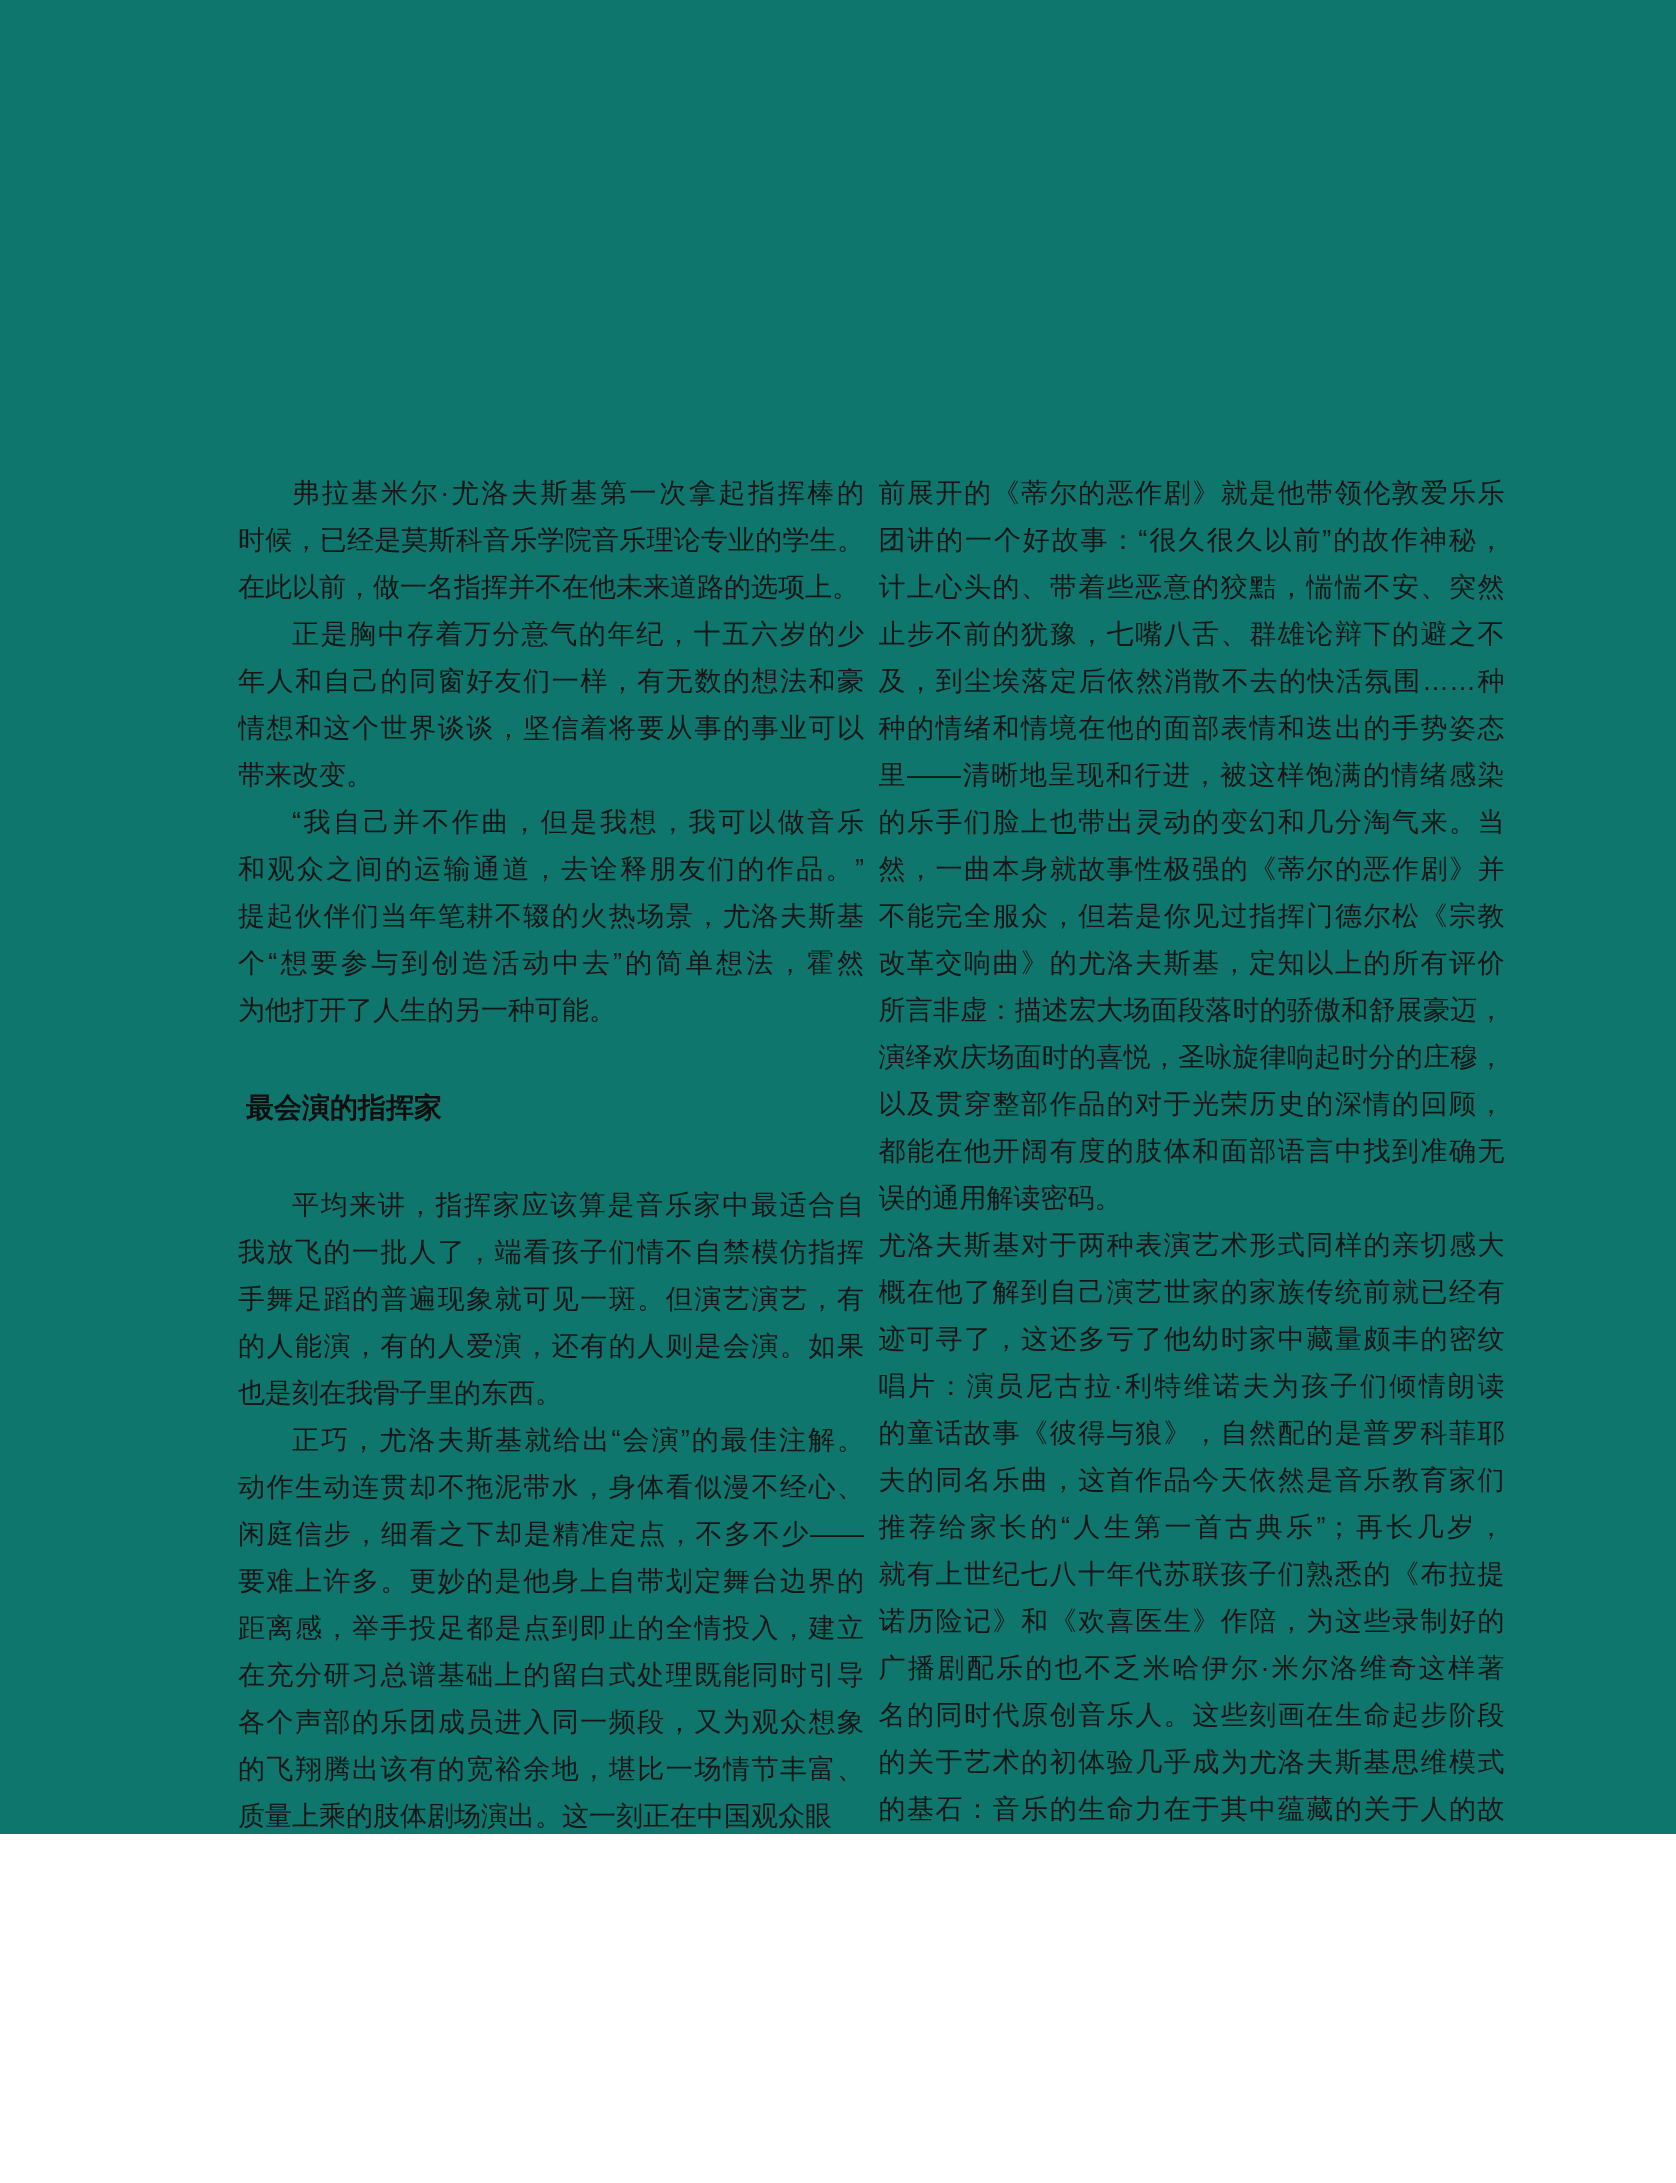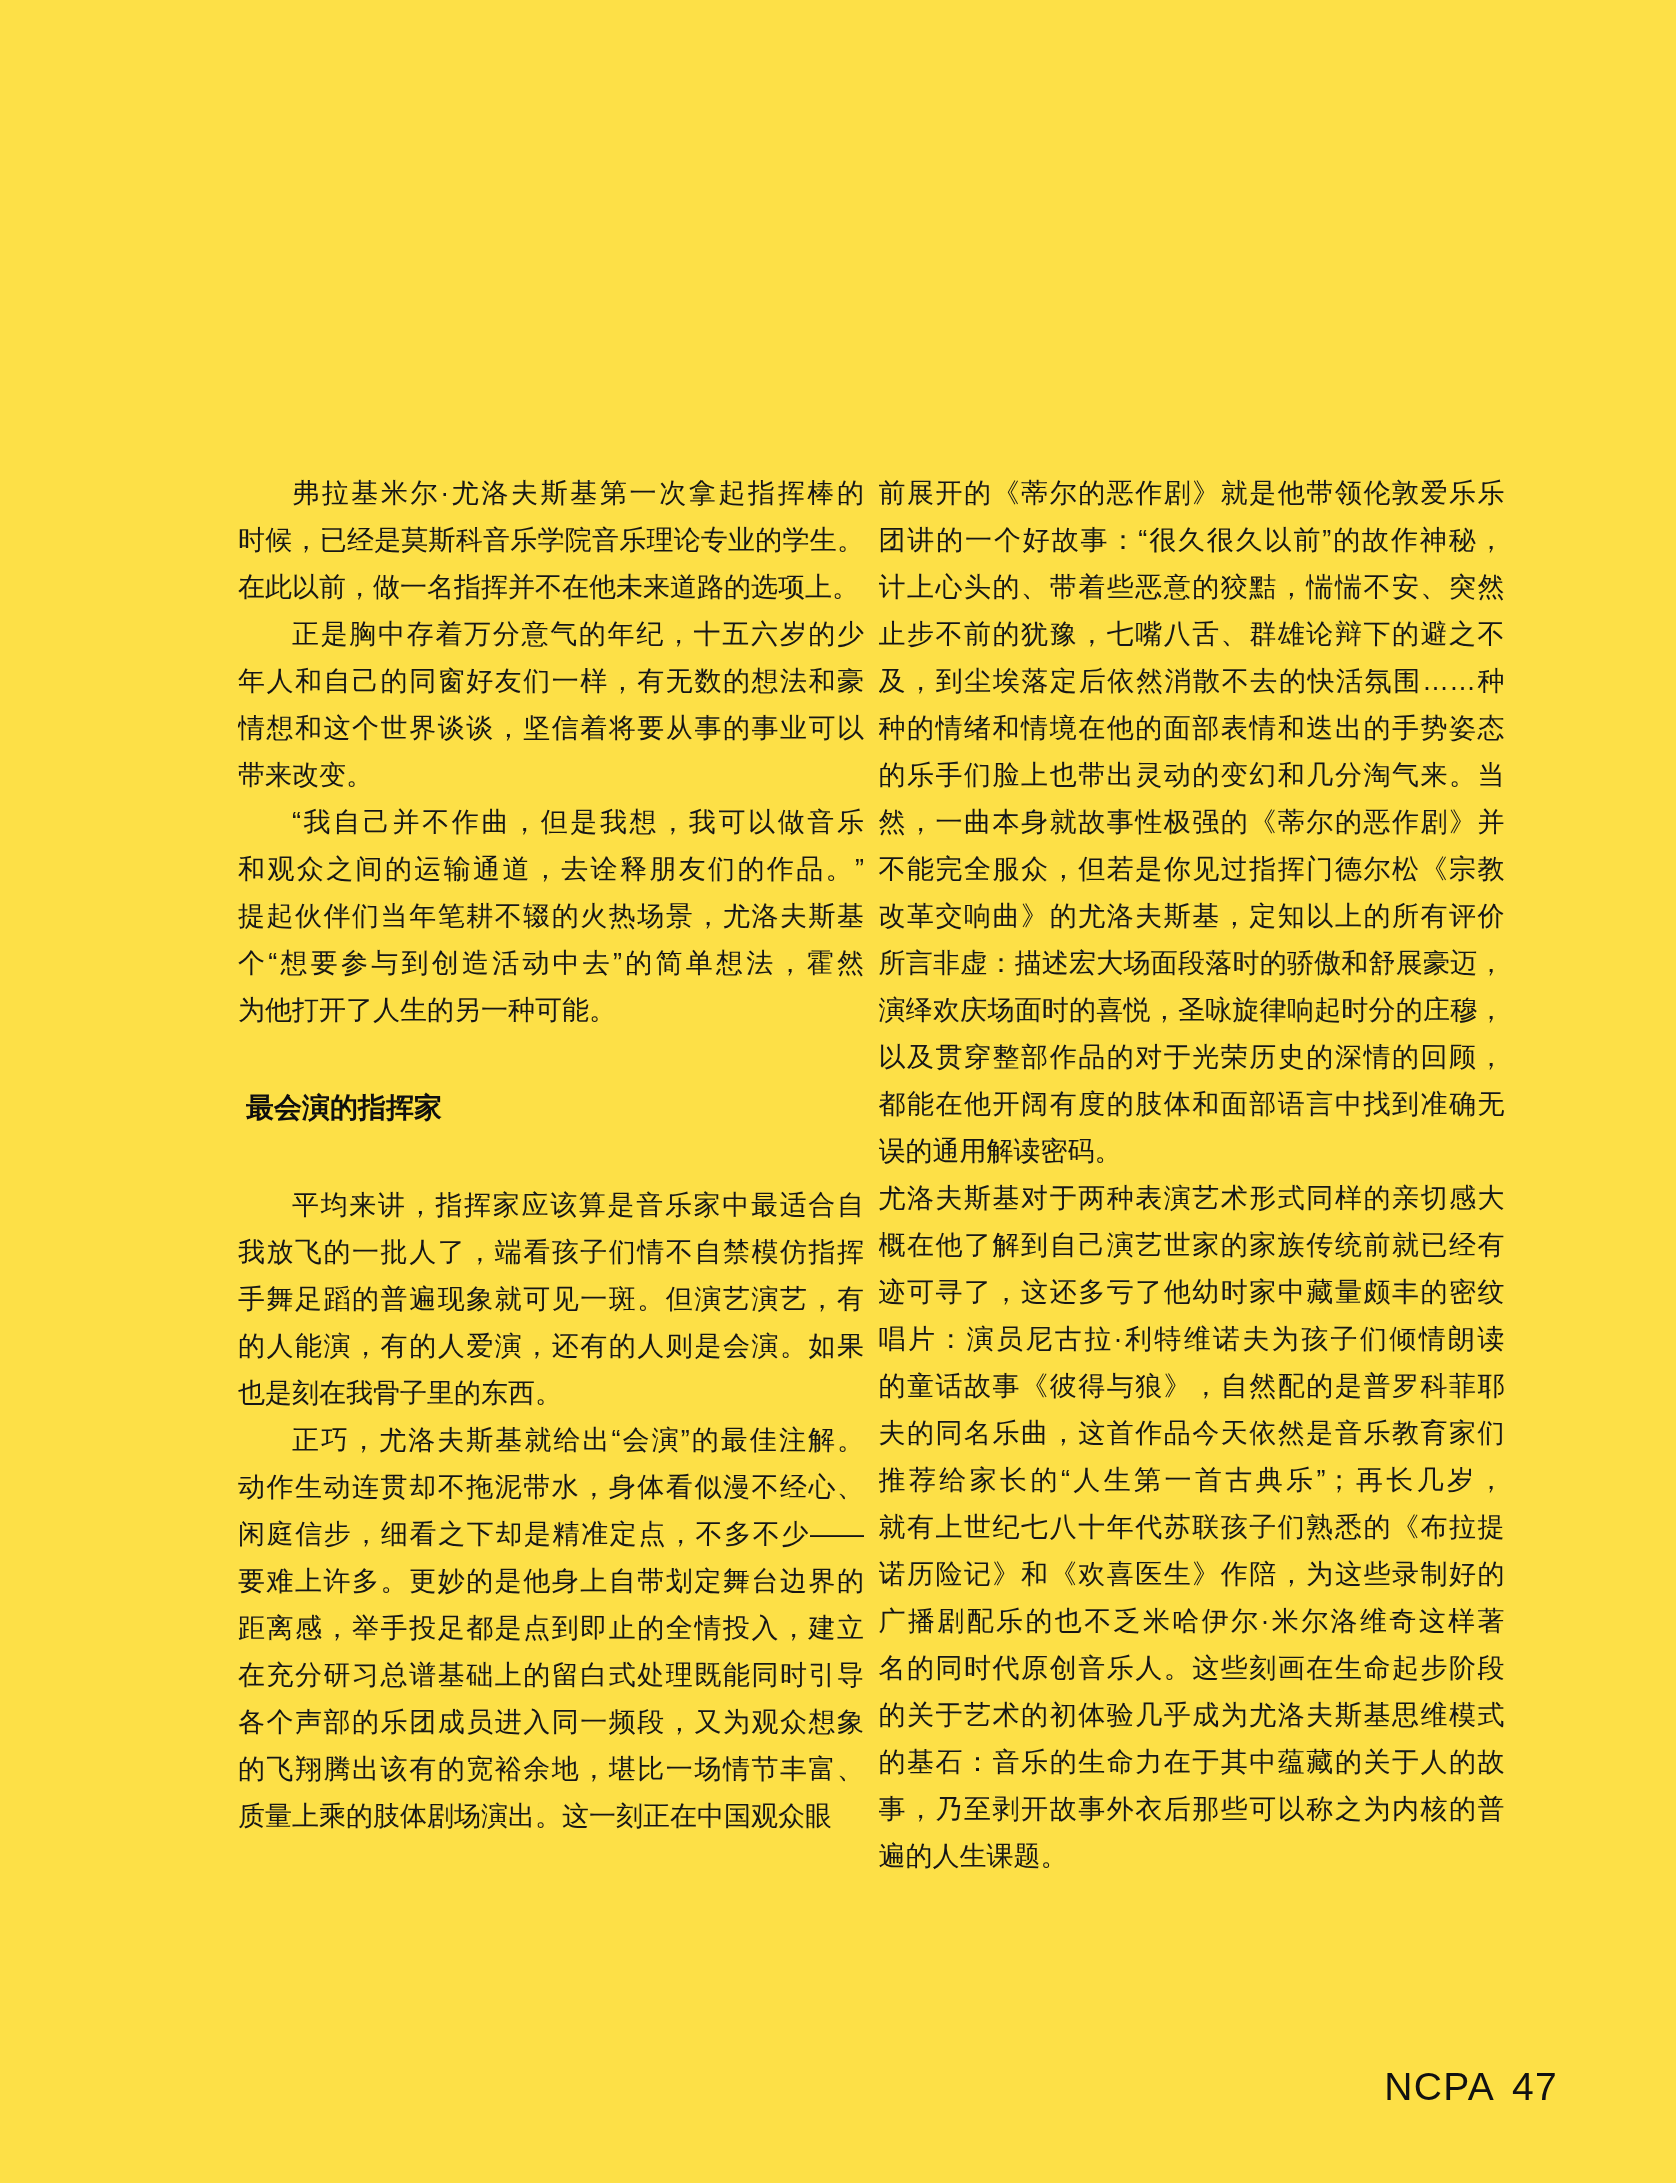--- a/index.html
+++ b/index.html
@@ -3,22 +3,22 @@
 <meta charset="utf-8">
 <style>
   html, body {
     margin: 0;
     padding: 0;
     background: #ffffff;
   }
   .page {
     position: relative;
     width: 1676px;
-    height: 2183px;
-    background: #fde047;
+    height: 1834px;
+    background: #0f766e;
     overflow: hidden;
     font-family: "Liberation Sans", sans-serif;
     color: #161616;
   }
   .text-block {
     position: absolute;
     left: 238px;
     top: 470px;
     display: flex;
     column-gap: 14.5px;
@@ -115,20 +115,21 @@
         </div>
       </div>
     <div class="column">
         <div class="para">
           <div class="line para-first">前展开的《蒂尔的恶作剧》就是他带领伦敦爱乐乐</div>
           <div class="line">团讲的一个好故事：“很久很久以前”的故作神秘，</div>
           <div class="line">计上心头的、带着些恶意的狡黠，惴惴不安、突然</div>
           <div class="line">止步不前的犹豫，七嘴八舌、群雄论辩下的避之不</div>
           <div class="line">及，到尘埃落定后依然消散不去的快活氛围……种</div>
           <div class="line">种的情绪和情境在他的面部表情和迭出的手势姿态</div>
+          <div class="line">里——清晰地呈现和行进，被这样饱满的情绪感染</div>
           <div class="line">的乐手们脸上也带出灵动的变幻和几分淘气来。当</div>
           <div class="line">然，一曲本身就故事性极强的《蒂尔的恶作剧》并</div>
           <div class="line">不能完全服众，但若是你见过指挥门德尔松《宗教</div>
           <div class="line">改革交响曲》的尤洛夫斯基，定知以上的所有评价</div>
           <div class="line">所言非虚：描述宏大场面段落时的骄傲和舒展豪迈，</div>
           <div class="line">演绎欢庆场面时的喜悦，圣咏旋律响起时分的庄穆，</div>
           <div class="line">以及贯穿整部作品的对于光荣历史的深情的回顾，</div>
           <div class="line">都能在他开阔有度的肢体和面部语言中找到准确无</div>
           <div class="line para-last">误的通用解读密码。</div>
         </div>

